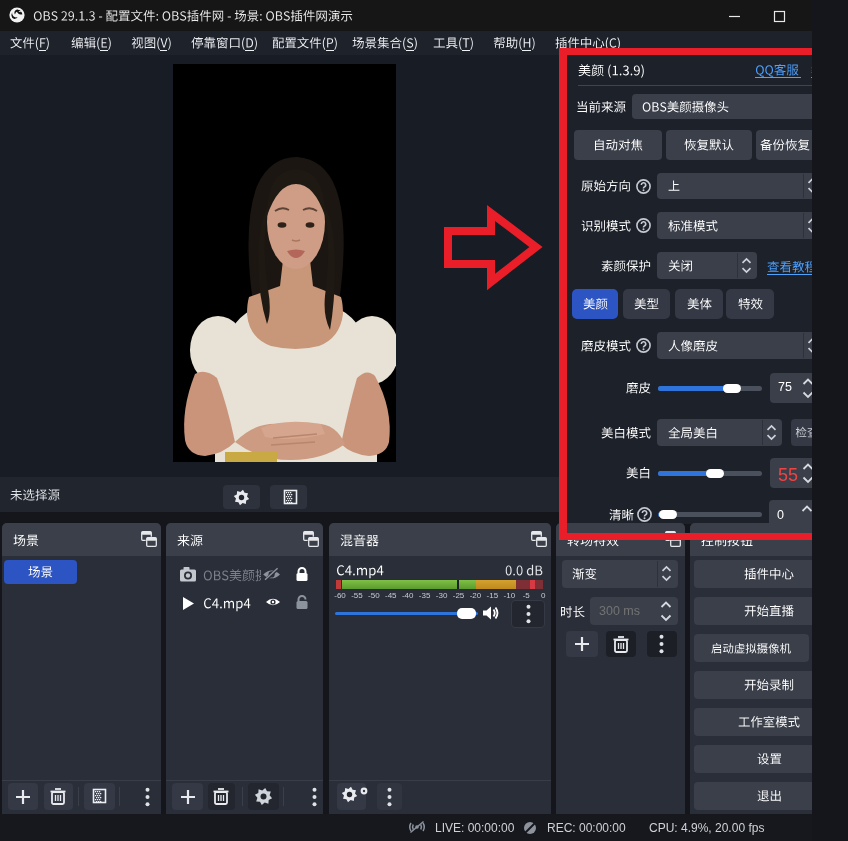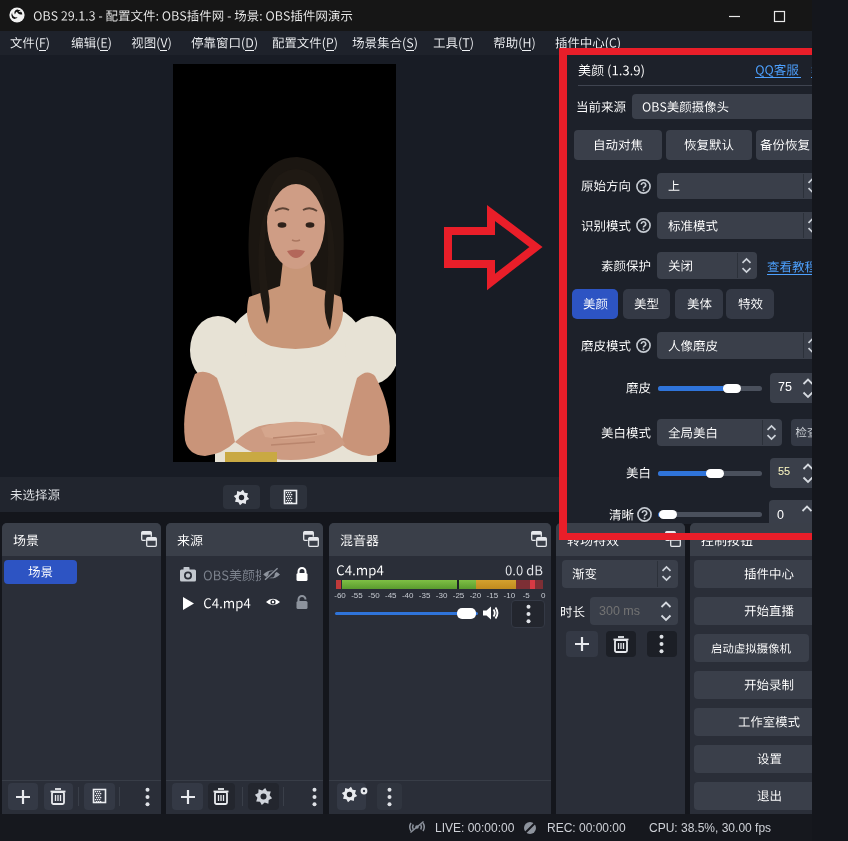--- a/index.html
+++ b/index.html
@@ -270,21 +270,21 @@
     <svg style="position:absolute;left:794.5px;top:426.0px;overflow:visible" width="24" height="14" viewBox="0 -11.0 24.0 14.4">
       <path d="M5.6 -6.4V-5.6H9.7V-6.4ZM4.8 -4.3C5.1 -3.3 5.4 -2.1 5.5 -1.4L6.3 -1.6C6.2 -2.3 5.8 -3.5 5.5 -4.4ZM7.1 -4.6C7.3 -3.7 7.5 -2.5 7.6 -1.7L8.3 -1.8C8.3 -2.6 8 -3.8 7.8 -4.7ZM2.1 -10.1V-7.8H0.6V-7H2.1C1.7 -5.4 1.1 -3.5 0.4 -2.5C0.5 -2.3 0.8 -1.9 0.9 -1.7C1.3 -2.4 1.8 -3.6 2.1 -4.8V0.9H3V-5.3C3.3 -4.7 3.6 -4 3.8 -3.6L4.3 -4.3C4.2 -4.6 3.3 -6.1 3 -6.5V-7H4.2V-7.8H3V-10.1ZM7.5 -10.2C6.7 -8.5 5.2 -6.9 3.7 -6C3.9 -5.8 4.2 -5.5 4.3 -5.3C5.5 -6.1 6.7 -7.3 7.6 -8.7C8.5 -7.5 9.9 -6.2 11.1 -5.4C11.2 -5.7 11.4 -6 11.6 -6.2C10.4 -6.9 8.9 -8.3 8 -9.4L8.3 -9.9ZM4.1 -0.4V0.4H11.3V-0.4H9C9.7 -1.5 10.4 -3.2 10.9 -4.5L10.1 -4.7C9.7 -3.4 8.9 -1.6 8.3 -0.4Z M15.5 -2.6H20.4V-1.6H15.5ZM15.5 -4.2H20.4V-3.2H15.5ZM14.7 -4.9V-1H21.3V-4.9ZM12.9 -0.2V0.6H23.2V-0.2ZM17.5 -10.1V-8.6H12.7V-7.8H16.5C15.5 -6.6 13.9 -5.6 12.4 -5.1C12.6 -4.9 12.9 -4.6 13 -4.4C14.7 -5 16.4 -6.3 17.5 -7.7V-5.2H18.4V-7.7C19.5 -6.3 21.3 -5.1 23 -4.5C23.1 -4.7 23.4 -5 23.6 -5.2C22.1 -5.7 20.4 -6.7 19.4 -7.8H23.3V-8.6H18.4V-10.1Z" fill="#cdd1d7"></path>
     </svg>
     <svg style="position:absolute;left:626.0px;top:466.0px;overflow:visible" width="25" height="15" viewBox="0 -11.5 25.0 15.0">
       <path d="M8.7 -10.6C8.4 -10 8 -9.3 7.6 -8.8H4.3L4.8 -9C4.5 -9.4 4.1 -10.1 3.7 -10.6L2.8 -10.2C3.2 -9.8 3.6 -9.2 3.8 -8.8H1.2V-7.9H5.8V-6.9H1.8V-6.1H5.8V-5H0.7V-4.2H5.7C5.6 -3.8 5.6 -3.5 5.5 -3.2H1V-2.4H5.2C4.6 -1.1 3.4 -0.3 0.5 0.1C0.7 0.3 0.9 0.7 1 1C4.2 0.4 5.6 -0.6 6.2 -2.3C7.2 -0.5 8.9 0.6 11.4 1C11.5 0.7 11.8 0.3 12 0.1C9.7 -0.2 8 -1 7.2 -2.4H11.7V-3.2H6.5C6.5 -3.5 6.6 -3.8 6.6 -4.2H11.9V-5H6.7V-6.1H10.7V-6.9H6.7V-7.9H11.3V-8.8H8.6C9 -9.2 9.3 -9.7 9.7 -10.2Z M18.1 -10.6C17.9 -10 17.6 -9.1 17.4 -8.5H14.3V1H15.2V0.1H22.2V0.9H23.2V-8.5H18.4C18.7 -9.1 19 -9.7 19.2 -10.3ZM15.2 -0.9V-3.8H22.2V-0.9ZM15.2 -4.7V-7.6H22.2V-4.7Z" fill="#ffffff"></path>
     </svg>
     <div style="position:absolute;left:658px;top:470.5px;width:104px;height:5px;background:#4a505c;border-radius:2.5px;"></div>
     <div style="position:absolute;left:658px;top:470.5px;width:52px;height:5px;background:#2f74da;border-radius:2.5px;"></div>
     <div style="position:absolute;left:706px;top:468.5px;width:18px;height:9px;background:#ffffff;border-radius:4.5px;"></div>
     <div style="position:absolute;left:770px;top:458px;width:52px;height:30px;background:#3a3f4a;border-radius:4px;"></div>
-    <div class="t" style="left:778px;top:465px;font-size:11px;color:#fef9c3;">55</div>
+    <div class="t" style="left:778px;top:465px;font-size:18px;color:#ef4444;">55</div>
     <svg style="position:absolute;left:802px;top:462.5px;" width="12" height="8" viewBox="0 0 12 8">
       <path d="M1.5 6 L6 1.5 L10.5 6" fill="none" stroke="#d6dae0" stroke-width="1.8"></path>
     </svg>
     <svg style="position:absolute;left:802px;top:476px;" width="12" height="8" viewBox="0 0 12 8">
       <path d="M1.5 1.5 L6 6 L10.5 1.5" fill="none" stroke="#d6dae0" stroke-width="1.8"></path>
     </svg>
     <svg style="position:absolute;left:609.0px;top:507.5px;overflow:visible" width="25" height="15" viewBox="0 -11.5 25.0 15.0">
       <path d="M1 -9.7C1.7 -9.3 2.6 -8.7 3 -8.3L3.6 -9C3.2 -9.4 2.3 -10 1.6 -10.3ZM0.4 -6.3C1.2 -5.9 2.1 -5.3 2.5 -4.9L3.1 -5.7C2.6 -6.1 1.7 -6.6 1 -7ZM0.8 0.3 1.7 0.8C2.3 -0.4 3 -1.9 3.5 -3.3L2.8 -3.8C2.2 -2.4 1.4 -0.7 0.8 0.3ZM5.4 -2.7H9.9V-1.7H5.4ZM5.4 -3.4V-4.3H9.9V-3.4ZM7.2 -10.5V-9.5H4V-8.8H7.2V-8H4.3V-7.3H7.2V-6.5H3.5V-5.7H11.9V-6.5H8.1V-7.3H11.1V-8H8.1V-8.8H11.4V-9.5H8.1V-10.5ZM4.5 -5V1H5.4V-1H9.9V-0.1C9.9 0.1 9.9 0.1 9.7 0.2C9.5 0.2 8.9 0.2 8.3 0.1C8.4 0.4 8.5 0.7 8.6 1C9.4 1 10 1 10.4 0.8C10.7 0.7 10.8 0.4 10.8 -0.1V-5Z M18.1 -10.4V-7.7H16.8V-6.9H18.1C17.7 -5.2 17 -3.2 16.3 -2.2C16.5 -2.1 16.8 -1.8 16.9 -1.6C17.4 -2.4 17.8 -3.5 18.1 -4.7V1H19V-4.9C19.3 -4.4 19.6 -3.8 19.8 -3.5L20.3 -4.2C20.1 -4.5 19.2 -5.7 19 -6V-6.9H20.1V-7.7H19V-10.4ZM20.6 -9.2V-5.8C20.6 -3.9 20.5 -1.4 19.5 0.5C19.7 0.6 20.1 0.8 20.2 0.9C21.3 -1 21.4 -3.7 21.5 -5.6H22.6V0.9H23.4V-5.6H24.5V-6.4H21.5V-8.6C22.4 -8.9 23.5 -9.3 24.2 -9.7L23.5 -10.3C22.8 -9.9 21.6 -9.5 20.6 -9.2ZM15.5 -5.2V-2.3H14.2V-5.2ZM15.5 -6H14.2V-8.8H15.5ZM13.4 -9.6V-0.5H14.2V-1.5H16.3V-9.6Z" fill="#ffffff"></path>
     </svg>
     <svg style="position:absolute;left:637px;top:507px;" width="15" height="15" viewBox="0 0 15 15">
@@ -606,21 +606,21 @@
       <path d="M13.7 5.5 Q15.2 8 13.7 10.5" fill="none" stroke="#8d939d" stroke-width="1.5"></path>
       <circle cx="10" cy="8" r="1.8" fill="#8d939d"></circle>
       <path d="M3.5 13.5 L16.5 2.5" stroke="#8d939d" stroke-width="1.4"></path>
     </svg>
     <div class="t" style="left:435px;top:821px;font-size:12px;color:#ced1d7;">LIVE: 00:00:00</div>
     <svg style="position:absolute;left:523px;top:821px;" width="14" height="14" viewBox="0 0 14 14">
       <circle cx="7" cy="7" r="6" fill="#8d939d"></circle>
       <path d="M1.5 12.5 L12.5 1.5" stroke="#16181e" stroke-width="2"></path>
     </svg>
     <div class="t" style="left:547px;top:821px;font-size:12px;color:#ced1d7;">REC: 00:00:00</div>
-    <div class="t" style="left:649px;top:821px;font-size:12px;color:#ced1d7;">CPU: 38.5%, 30.00 fps</div>
+    <div class="t" style="left:649px;top:821px;font-size:12px;color:#ced1d7;">CPU: 4.9%, 20.00 fps</div>
     <svg style="position:absolute;left:836px;top:828px;" width="11" height="11" viewBox="0 0 11 11">
       <circle cx="9" cy="1.5" r="1" fill="#6a6f78"></circle>
       <circle cx="5" cy="5.5" r="1" fill="#6a6f78"></circle>
       <circle cx="9" cy="5.5" r="1" fill="#6a6f78"></circle>
       <circle cx="1" cy="9.5" r="1" fill="#6a6f78"></circle>
       <circle cx="5" cy="9.5" r="1" fill="#6a6f78"></circle>
       <circle cx="9" cy="9.5" r="1" fill="#6a6f78"></circle>
     </svg>
     <div style="position:absolute;left:559px;top:47.5px;width:289px;height:7px;background:#e91e29;"></div>
     <div style="position:absolute;left:559px;top:47.5px;width:8px;height:492.5px;background:#e91e29;"></div>

